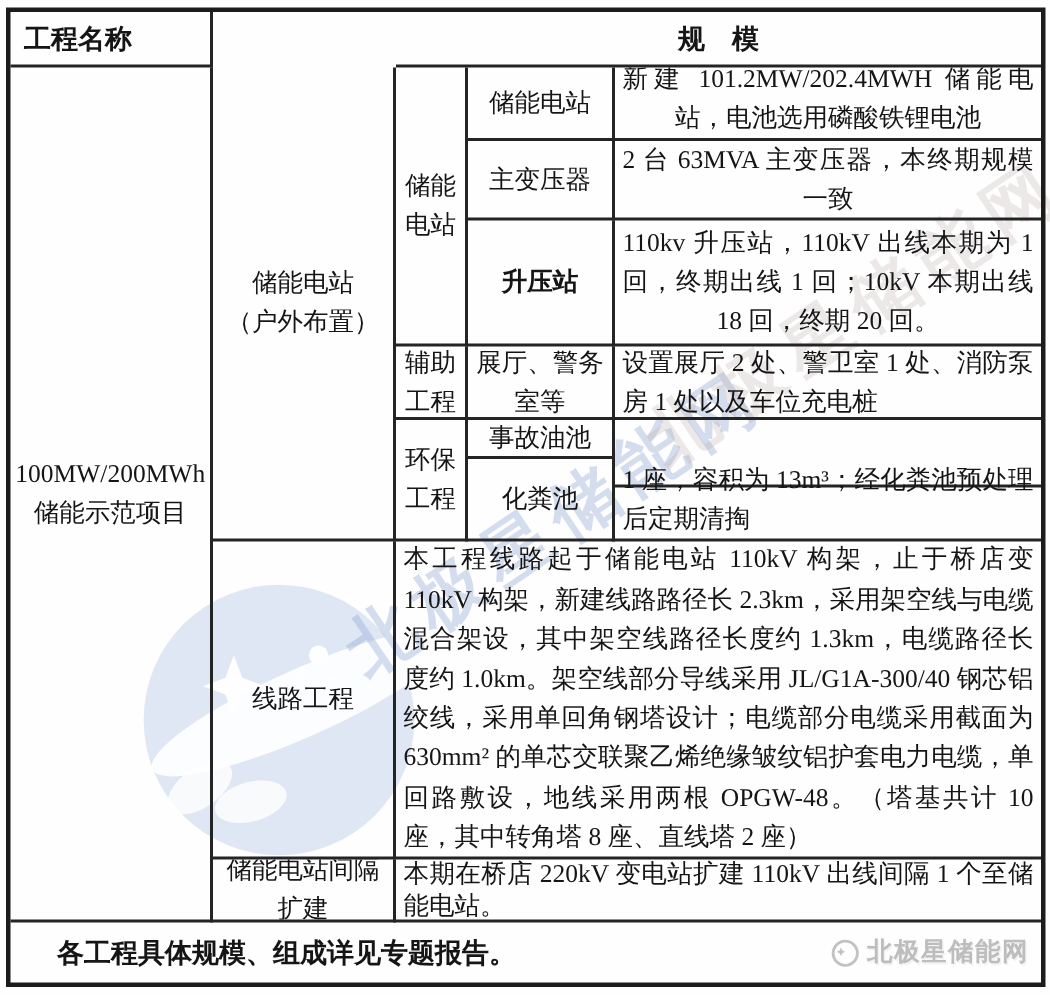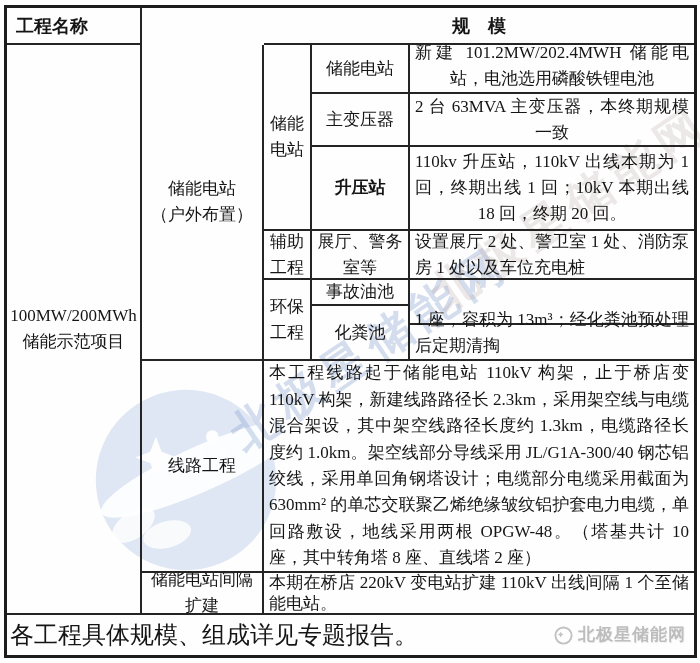--- a/index.html
+++ b/index.html
@@ -43,21 +43,21 @@
   .a-sa-station{grid-area:2/3/5/4;}
   .a-sa-aux{grid-area:5/3/6/4;}
   .a-sa-env{grid-area:6/3/8/4;}
   .a-sb1{grid-area:2/4/3/5;} .a-sb2{grid-area:3/4/4/5;} .a-sb3{grid-area:4/4/5/5;font-weight:bold;}
   .a-sb4{grid-area:5/4/6/5;} .a-sb5{grid-area:6/4/7/5;} .a-sb6{grid-area:7/4/8/5;}
   .a-sc1{grid-area:2/5/3/6;align-items:flex-end;} .a-sc2{grid-area:3/5/4/6;} .a-sc3{grid-area:4/5/5/6;}
   .a-sc4{grid-area:5/5/6/6;} .a-sc5{grid-area:6/5/7/6;margin-top:43px;} .a-sc6{grid-area:7/5/8/6;}
   .a-sc7{grid-area:8/3/9/6;line-height:26.4px;}
   .a-sc8{grid-area:9/3/10/6;line-height:21px;}
   .a-foot{grid-area:10/1/11/6;justify-content:space-between;padding:0 8px 0 3px;}
-  .foot-note{font-weight:normal;font-size:24px;}
+  .foot-note{font-weight:bold;font-size:18px;margin-left:28px;}
   .foot-logo{display:flex;align-items:center;gap:5px;}
   .foot-logo-text{font-weight:bold;font-size:17px;color:#bdbdbd;
                   text-shadow:1px 1px 0 #f3f3f3;letter-spacing:1px;}
 </style>
 </head>
 <body>
 
 <div id="screen">
 
   <div class="wm-layer">

